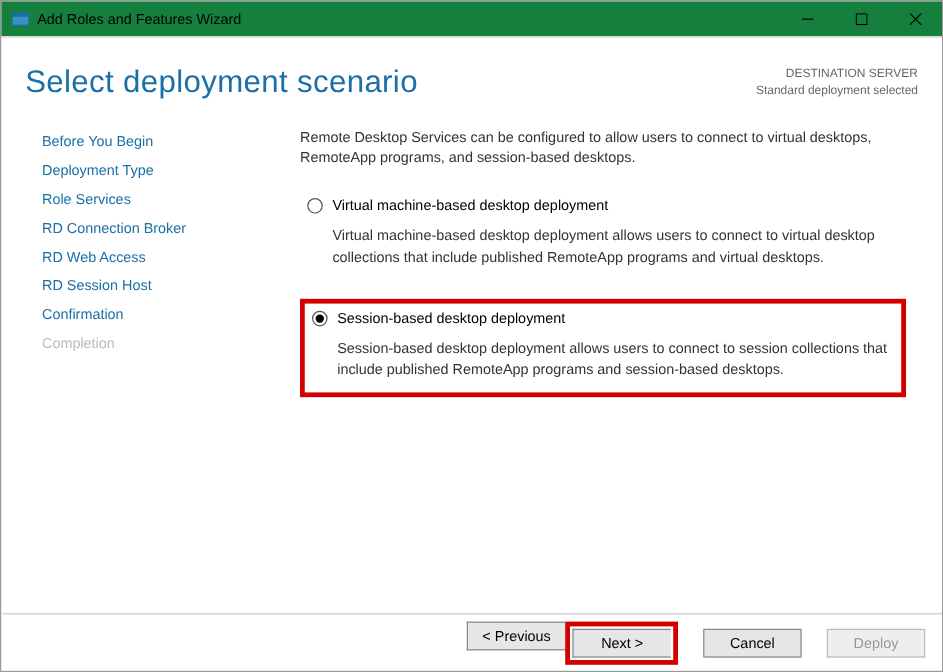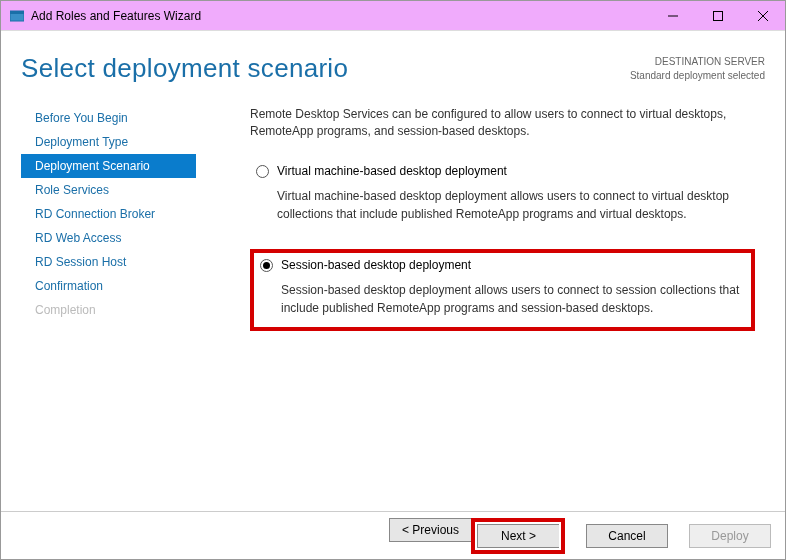--- a/index.html
+++ b/index.html
@@ -10,21 +10,21 @@
   width: 786px;
   height: 560px;
   overflow: hidden;
   border: 1px solid #999;
 }
 .titlebar {
   height: 30px;
   display: flex;
   align-items: center;
   padding: 0 0 0 8px;
-  background: #f0abfc;
+  background: #15803d;
   border-bottom: 1px solid #ddd;
 }
 .titlebar .icon {
   width: 16px; height: 16px;
   margin-right: 6px;
   display: inline-flex; align-items: center; justify-content: center;
 }
 .titlebar .title { flex: 1; font-size: 12px; color: #000; }
 .winbtns { display: flex; height: 100%; }
 .winbtn {
@@ -162,21 +162,20 @@
     <div class="dest-server">
       <div class="line1">DESTINATION SERVER</div>
       <div>Standard deployment selected</div>
     </div>
   </div>
 
   <div class="main-cols">
     <div class="sidebar" id="sidebar">
         <div class="step">Before You Begin</div>
         <div class="step">Deployment Type</div>
-        <div class="step active">Deployment Scenario</div>
         <div class="step">Role Services</div>
         <div class="step">RD Connection Broker</div>
         <div class="step">RD Web Access</div>
         <div class="step">RD Session Host</div>
         <div class="step">Confirmation</div>
         <div class="step disabled">Completion</div>
       </div>
 
     <div class="main">
       <div class="intro">Remote Desktop Services can be configured to allow users to connect to virtual desktops, RemoteApp programs, and session-based desktops.</div>

